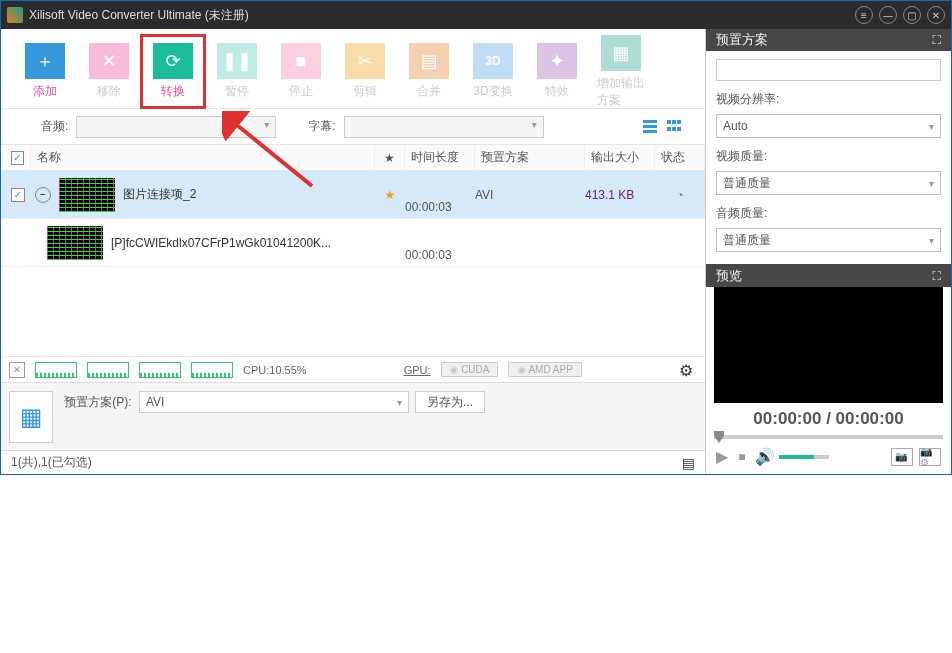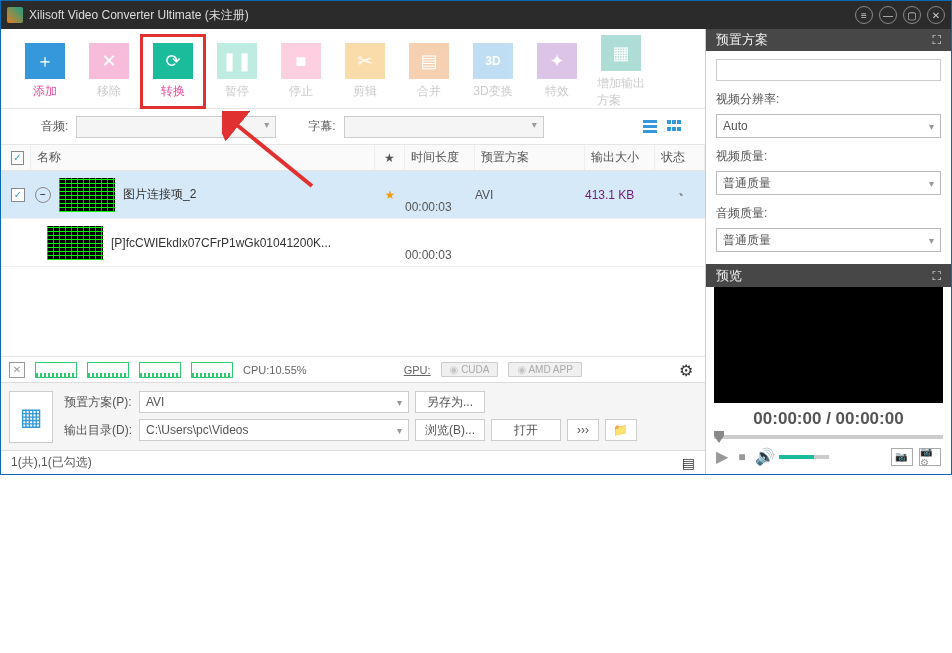--- a/index.html
+++ b/index.html
@@ -232,36 +232,20 @@
         <div class="cfg-rows">
           <div class="cfg-row">
             <label>预置方案(P):</label>
             <div class="cfg-select">
                 <span>AVI</span>
               </div>
             <div class="cfg-btn">
                 <span>另存为...</span>
               </div>
           </div>
-          <div class="cfg-row">
-            <label>输出目录(D):</label>
-            <div class="cfg-select">
-                <span>C:\Users\pc\Videos</span>
-              </div>
-            <div class="cfg-btn">
-                <span>浏览(B)...</span>
-              </div>
-            <div class="cfg-btn">
-                <span>打开</span>
-              </div>
-            <div class="cfg-small">
-                <span>›››</span>
-              </div>
-            <div class="cfg-small">📁</div>
-          </div>
         </div>
       </div>
 
       <div class="statusbar">
         <span>1(共),1(已勾选)</span>
         <span class="statusicon">▤</span>
       </div>
     </div>
 
     <div class="right-panel">

